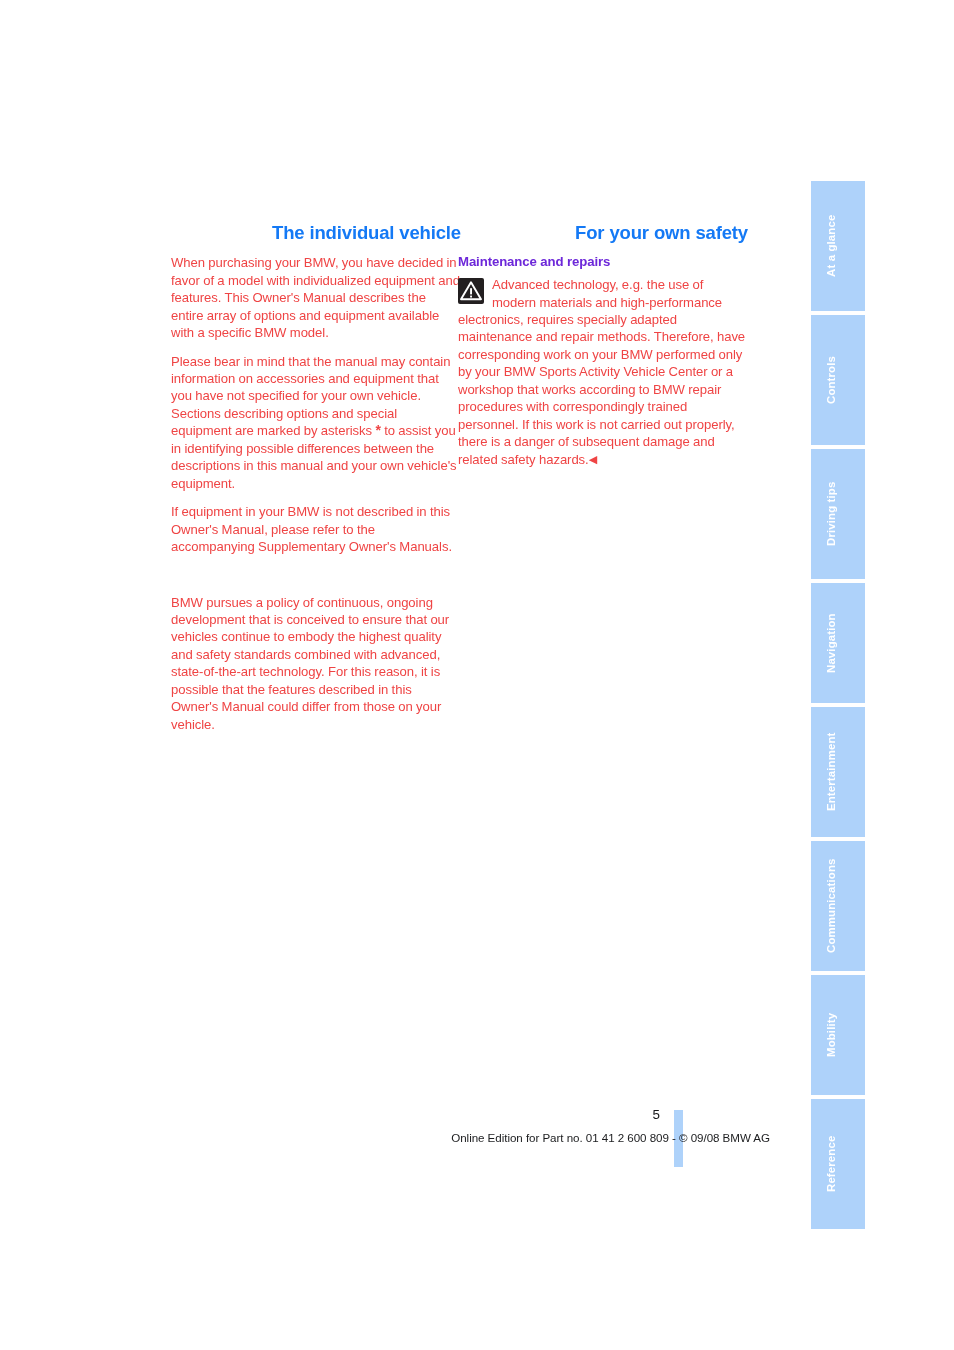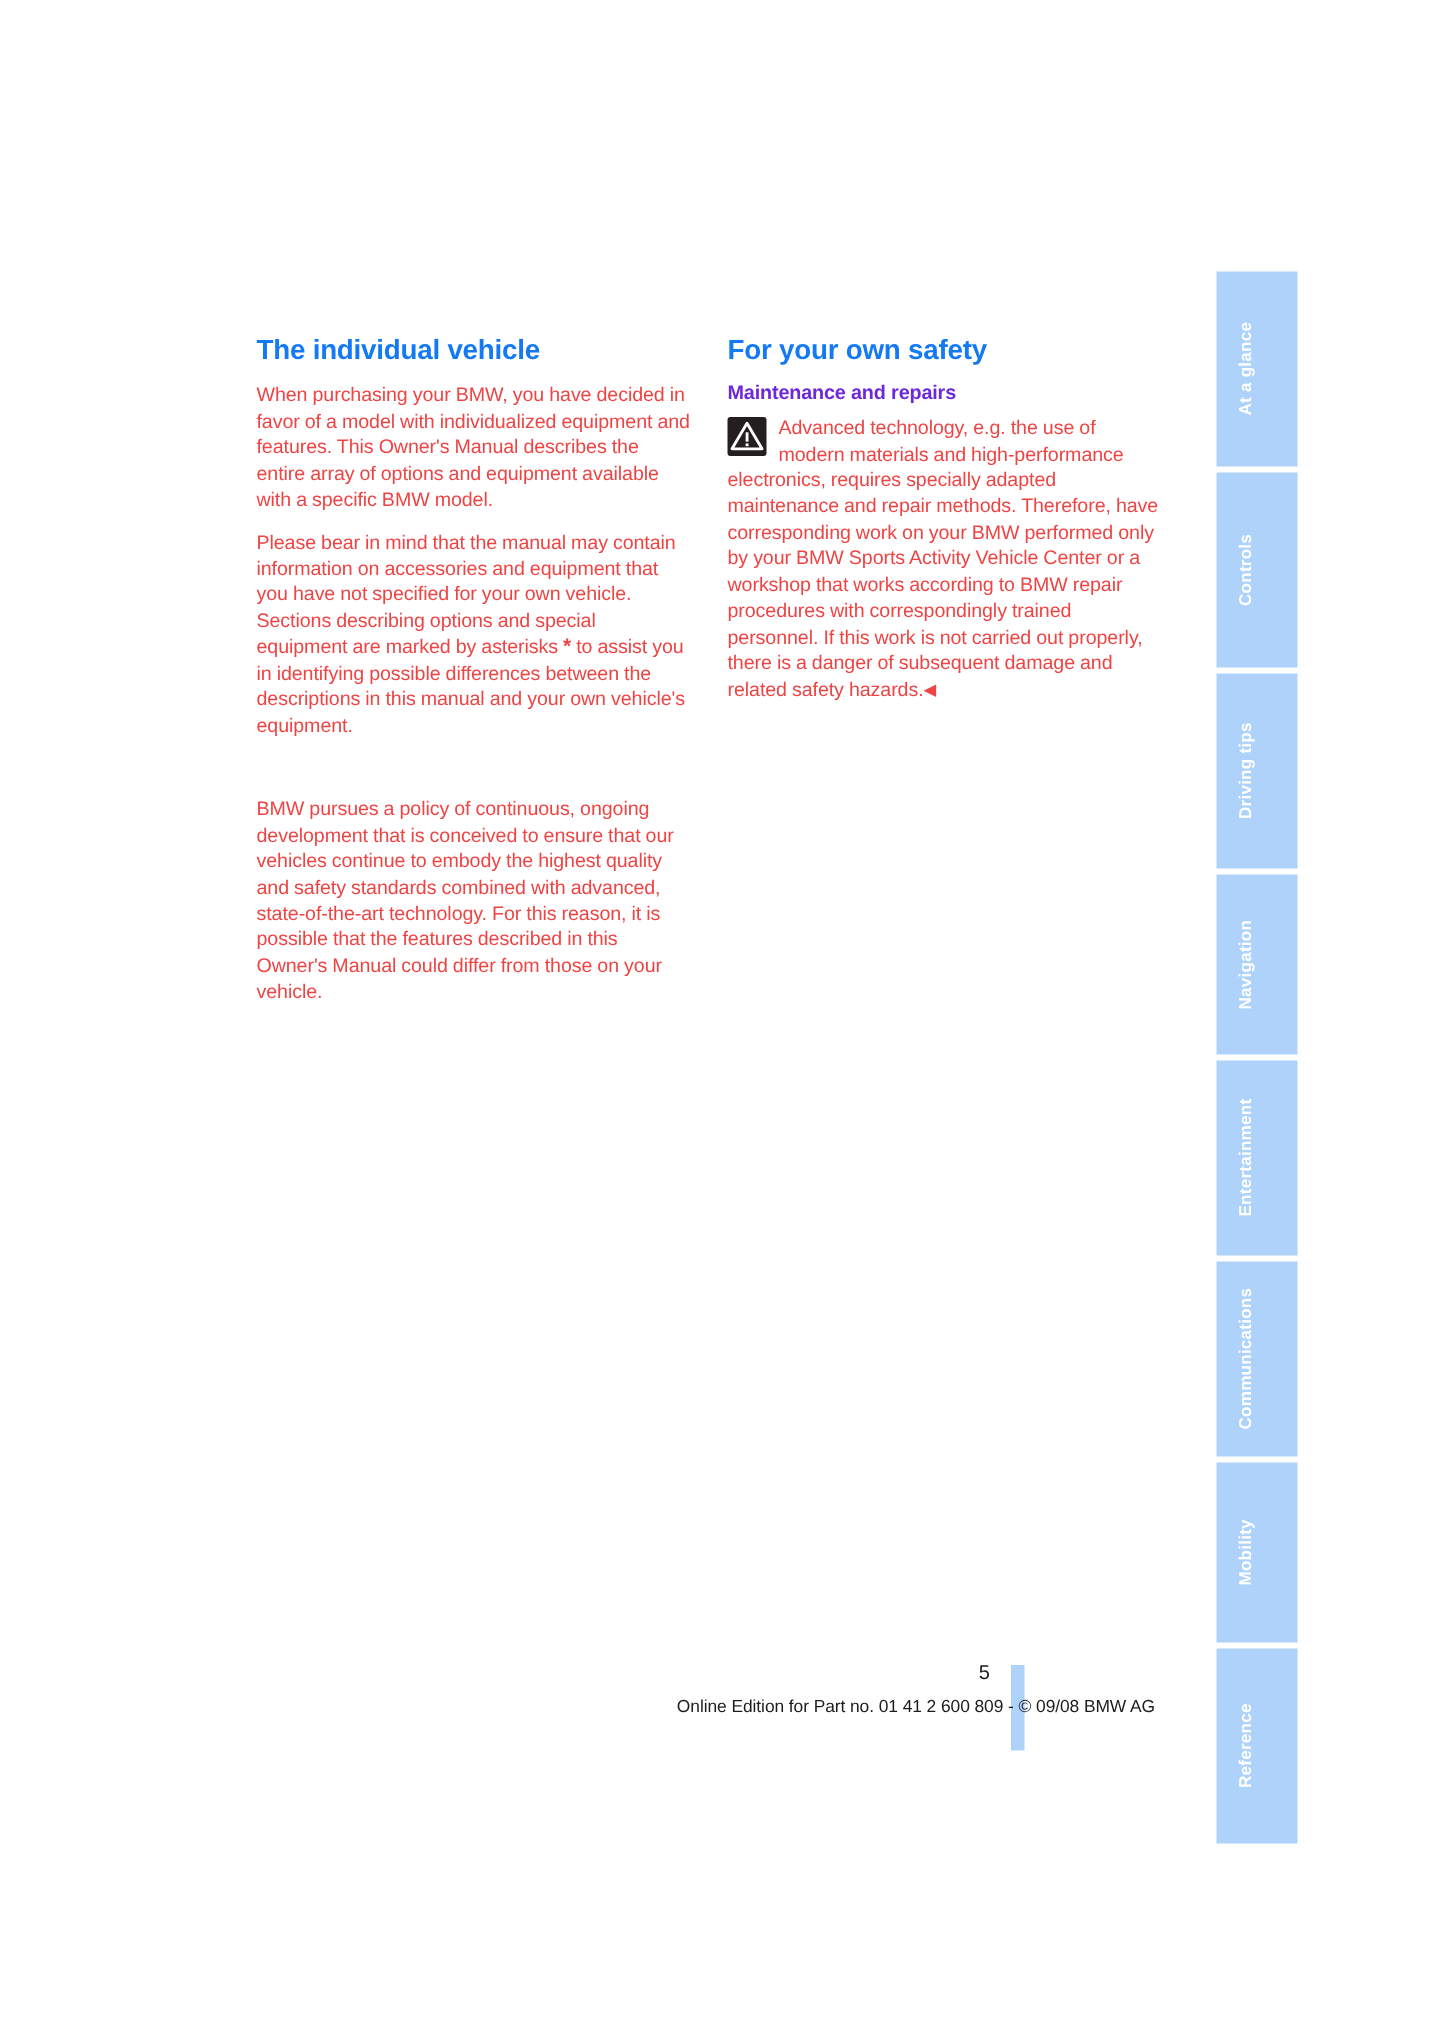--- a/index.html
+++ b/index.html
@@ -25,29 +25,30 @@
     overflow: hidden;
   }
 
   
   .col {
     position: absolute;
     top: 222px;
     width: 290px;
   }
   .col-left  { left: 171px; }
-  .col-right { left: 485px; }
+  .col-right { left: 458px; }
 
   h1.section-title {
     font-size: 18.5px;
     font-weight: bold;
     color: #1479f5;
     margin: 0 0 11px 0;
     letter-spacing: -0.15px;
     line-height: 1.15;
+    text-align: right;
   }
 
   h2.sub-title {
     font-size: 13.2px;
     font-weight: bold;
     color: #6d28d9;
     margin: 0 0 6px 0;
     letter-spacing: -0.1px;
     line-height: 1.2;
   }
@@ -160,20 +161,21 @@
 <div class="page">
 
   <div class="col col-left">
 
     <h1 class="section-title">The individual vehicle</h1>
 
     <p class="body">When purchasing your BMW, you have decided in favor of a model with individualized equipment and features. This Owner's Manual describes the entire array of options and equipment available with a specific BMW model.</p>
 
     <p class="body"><span>Please bear in mind that the manual may contain information on accessories and equipment that you have not specified for your own vehicle. Sections describing options and special equipment are marked by asterisks </span><span class="asterisk">*</span><span> to assist you in identifying possible differences between the descriptions in this manual and your own vehicle's equipment.</span></p>
 
+    <p class="body">If equipment in your BMW is not described in this Owner's Manual, please refer to the accompanying Supplementary Owner's Manuals.</p>
 
     <div class="block-gap"></div>
 
 
     <p class="body">BMW pursues a policy of continuous, ongoing development that is conceived to ensure that our vehicles continue to embody the highest quality and safety standards combined with advanced, state-of-the-art technology. For this reason, it is possible that the features described in this Owner's Manual could differ from those on your vehicle.</p>
   </div>
 
   <div class="col col-right">
 
     <h1 class="section-title">For your own safety</h1>

